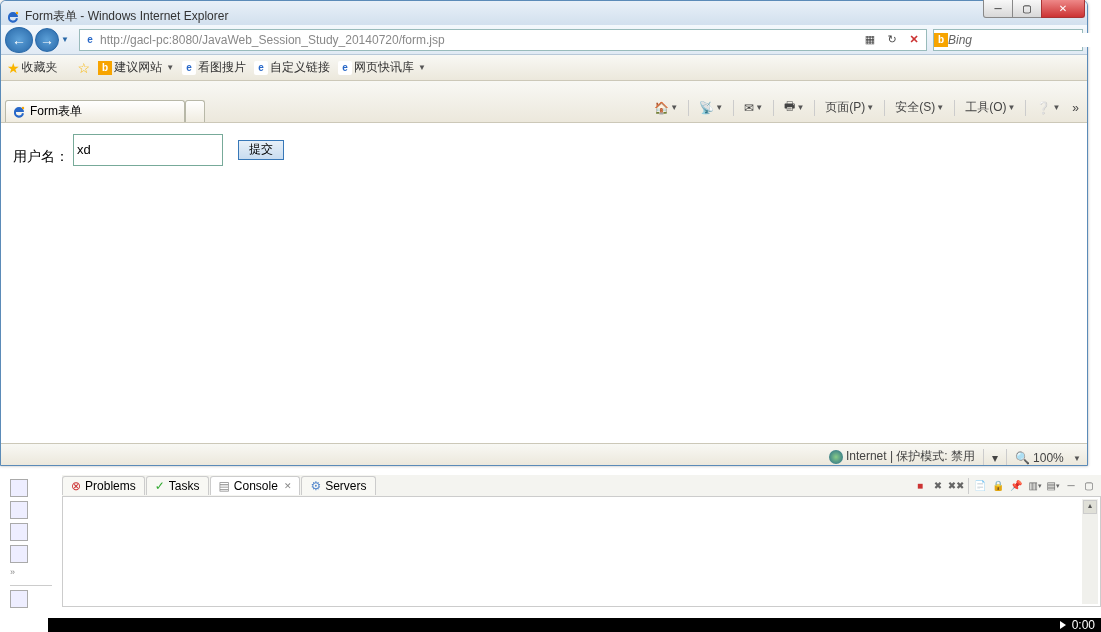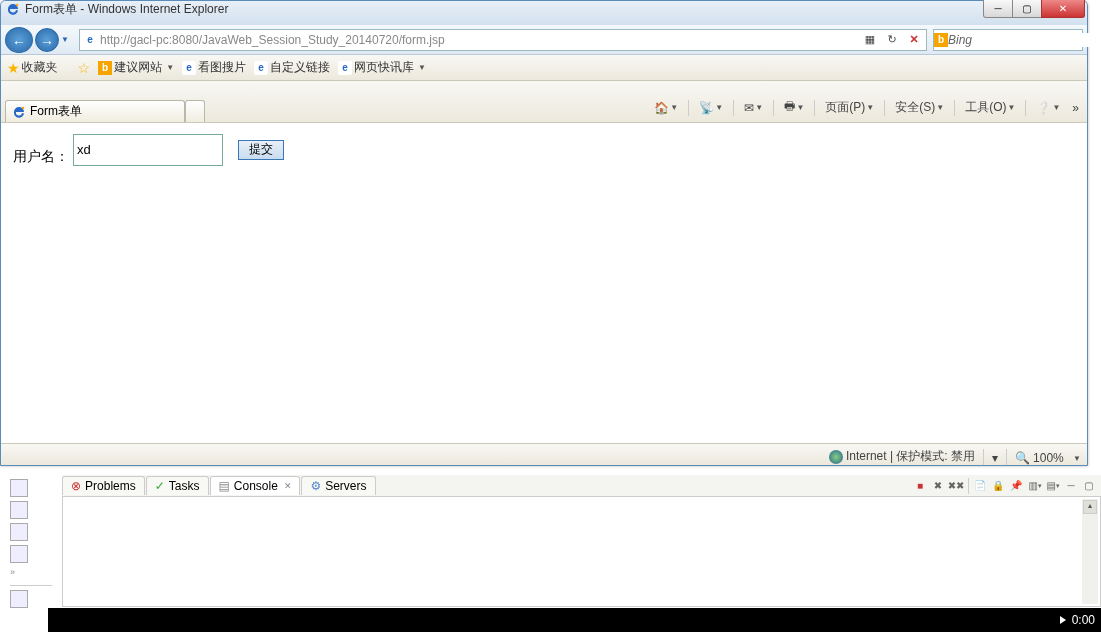--- a/index.html
+++ b/index.html
@@ -1,20 +1,20 @@
 <!DOCTYPE html>
 <html><head>
 <meta charset="utf-8">
 <style>
 * { margin: 0; padding: 0; box-sizing: border-box; font-family: "Segoe UI", Tahoma, sans-serif; font-size: 12px; }
 body { background: #fff; width: 1101px; height: 632px; overflow: hidden; position: relative; }
 
 
 .window { position: absolute; top: 0; left: 6; width: 1088px; height: 466px; border: 1px solid #5b8bb8; border-radius: 6px 6px 0 0; background: #fff; box-shadow: 0 0 3px rgba(0,0,0,.3); }
-.titlebar { height: 24px; background: linear-gradient(#e8f0f8, #d2e0ee); border-radius: 5px 5px 0 0; display: flex; align-items: flex-start; padding: 0 4px; position: relative; }
+.titlebar { height: 24px; background: linear-gradient(#e8f0f8, #d2e0ee); border-radius: 5px 5px 0 0; display: flex; align-items: flex-end; padding: 0 4px; position: relative; }
 .titlebar .icon { width: 16px; height: 16px; margin-right: 4px; display:flex; align-items:center; justify-content:center; }
 .titlebar .title { color: #333; }
 .win-controls { position: absolute; right: 2px; top: -1px; display: flex; }
 .win-btn { width: 30px; height: 18px; border: 1px solid #888; border-top: none; margin-left: -1px; display: flex; align-items: center; justify-content: center; background: linear-gradient(#f8f8f8,#d8d8d8); font-size: 10px; }
 .win-btn.min { border-radius: 0 0 0 3px; }
 .win-btn.close { background: linear-gradient(#e88,#c33); color: #fff; border-color: #a33; border-radius: 0 0 3px 0; width: 44px; }
 .win-btn.max { background: linear-gradient(#f8f8f8,#d8d8d8); }
 
 
 .navbar { height: 30px; background: linear-gradient(#f4f8fc, #e0eaf4); border-bottom: 1px solid #b8c8d8; display: flex; align-items: center; padding: 2px 4px; gap: 2px; }
@@ -71,21 +71,21 @@
 .ecl-tab.active { background: #fff; }
 .ecl-tab .x { color: #888; font-size: 9px; margin-left: 2px; }
 .ecl-tools { margin-left: auto; display: flex; gap: 2px; padding-right: 4px; }
 .ecl-tool { width: 16px; height: 16px; display:flex; align-items:center; justify-content:center; font-size:10px; color:#666; }
 .ecl-tool.red { color:#c33; }
 .ecl-body { margin-left: 56px; border: 1px solid #ccc; border-top: none; background: #fff; padding: 3px 6px; height: 110px; position: relative; color: #555; font-family: Consolas, monospace; font-size: 11px; }
 .ecl-scroll { position: absolute; right: 2px; top: 2px; width: 16px; bottom: 2px; background: #f0f0ec; }
 .ecl-thumb-up { width: 14px; height: 14px; background: #e0e0d8; border:1px solid #ccc; margin:1px auto; font-size:8px; text-align:center; }
 
 
-.taskbar { position: absolute; bottom: 0; left: 0; right: 0; height: 24px; background: #000; color: #fff; display: flex; justify-content: flex-end; align-items: center; padding: 0 6px; font-size: 10px; gap: 6px; margin-left: 48px; }
+.taskbar { position: absolute; bottom: 0; left: 0; right: 0; height: 14px; background: #000; color: #fff; display: flex; justify-content: flex-end; align-items: center; padding: 0 6px; font-size: 10px; gap: 6px; margin-left: 48px; }
 .play { width:0; height:0; border-left:6px solid #fff; border-top:4px solid transparent; border-bottom:4px solid transparent; }
 
 
 .ime-bar { position: absolute; top: 476px; right: 4px; height: 18px; display: flex; align-items: center; gap: 2px; background: #e8f0f8; padding: 0 3px; border: 1px solid #b8c8d8; }
 .ime-s { width:16px; height:16px; background:#d33; color:#fff; font-weight:bold; display:flex; align-items:center; justify-content:center; border-radius:2px; }
 .ime-item { font-size:11px; color:#2868a8; padding:0 2px; }
 
 svg { display: block; }
 </style>
 </head>

